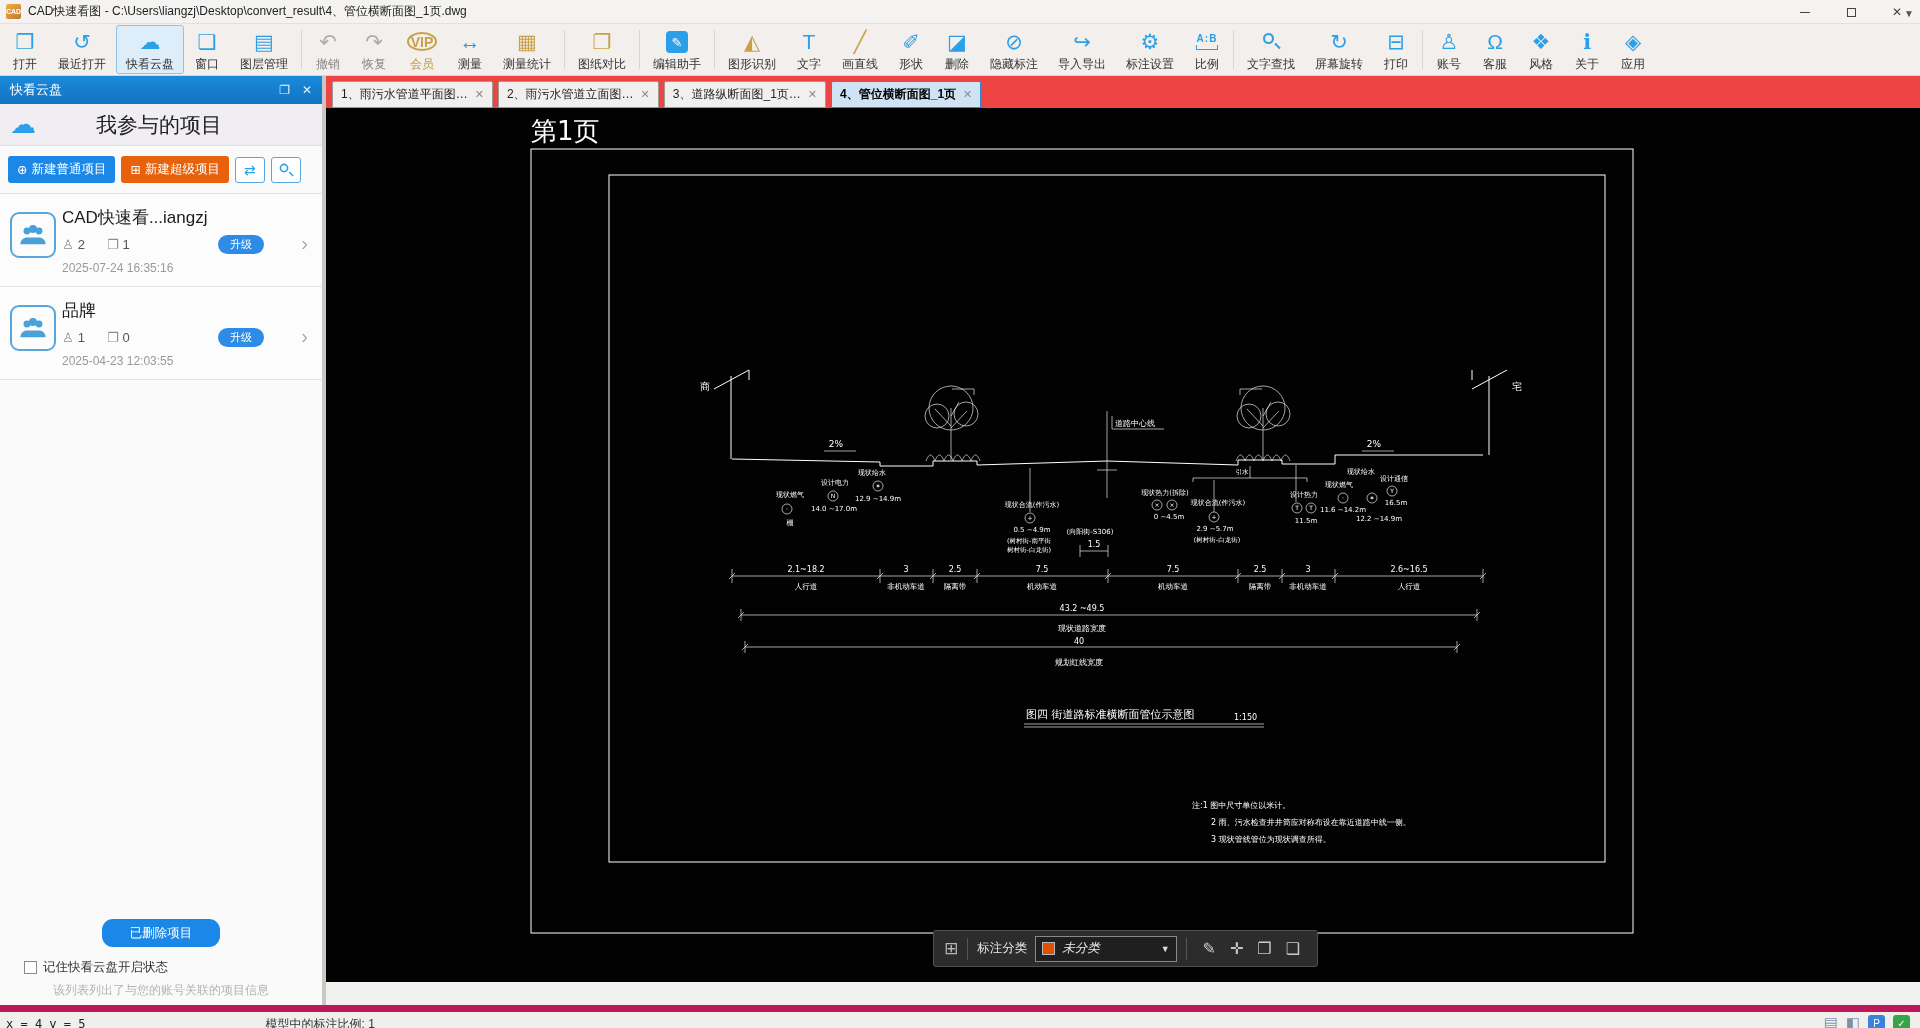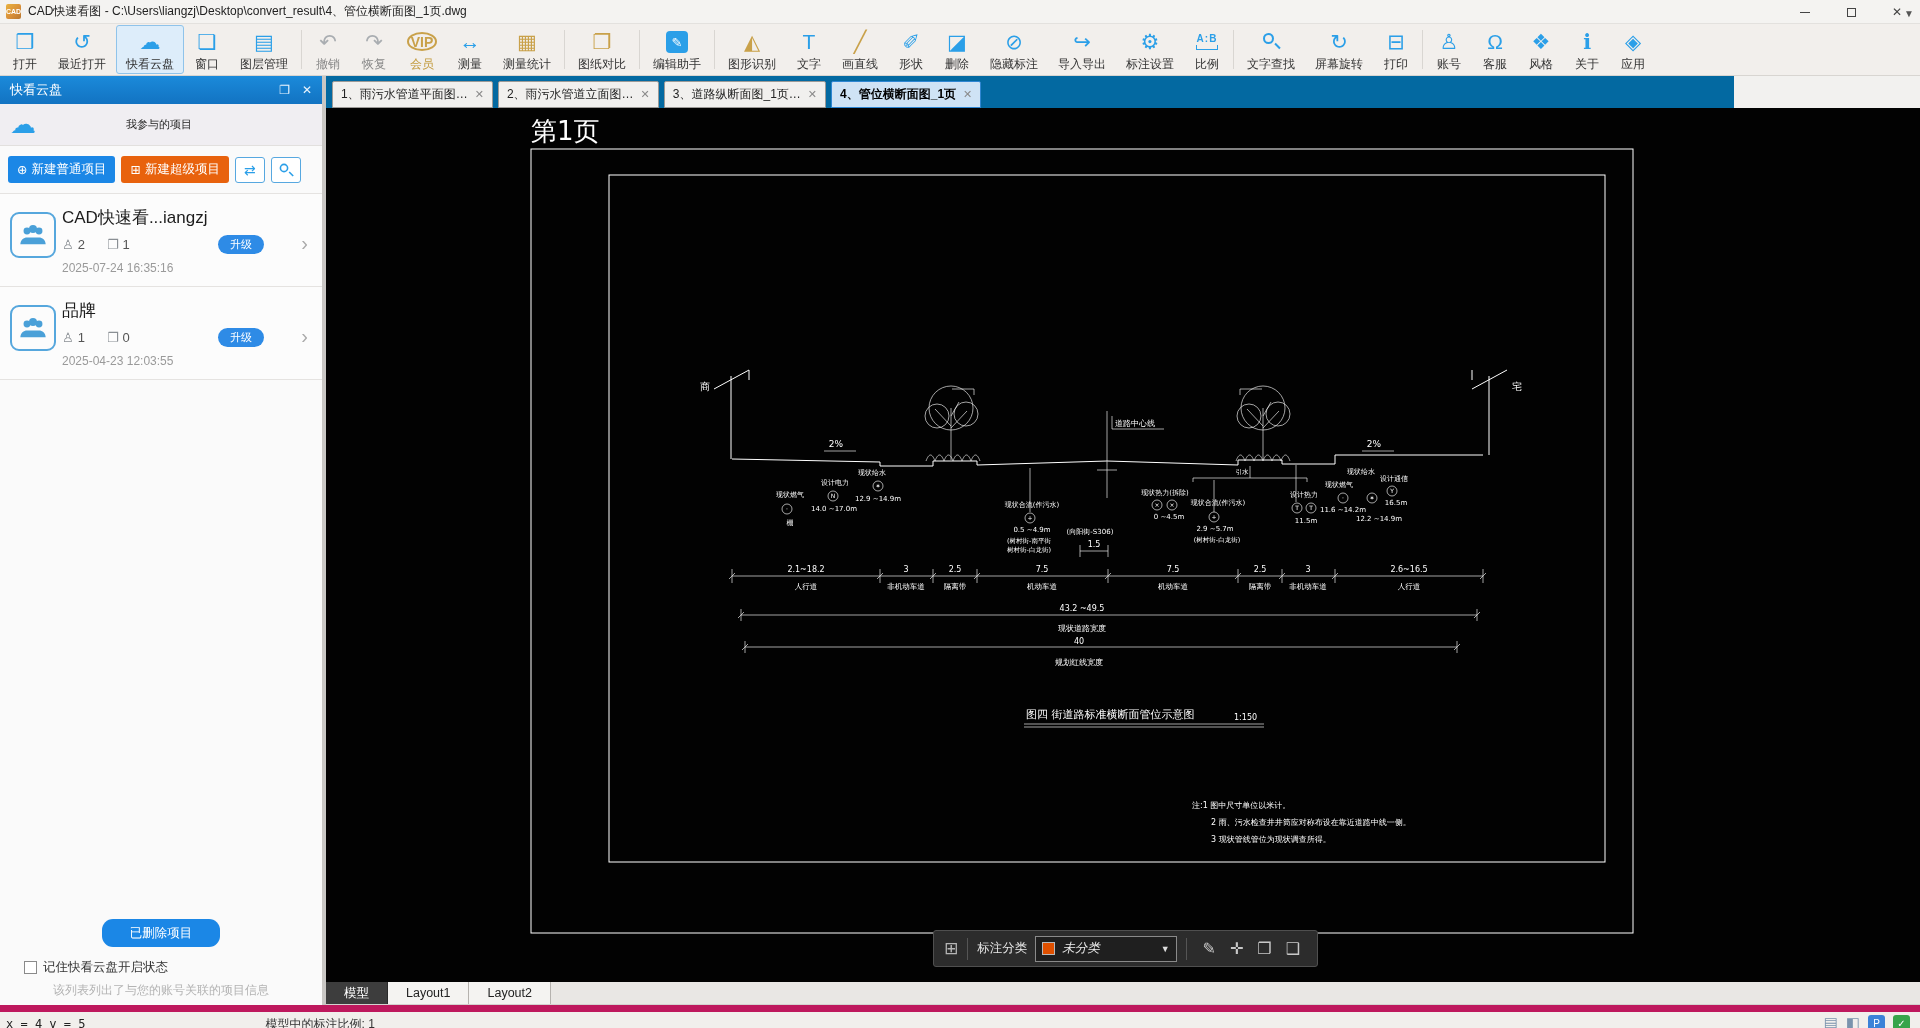--- a/index.html
+++ b/index.html
@@ -47,21 +47,21 @@
 
   
   #sidebar { position:absolute; left:0; top:76px; width:322px; height:929px; background:#fafafa; }
   #sb-header { height:28px; background:linear-gradient(#1b8ada,#1273c2); color:#fff;
     display:flex; align-items:center; padding:0 10px; font-size:13px; }
   #sb-header .sp { flex:1; }
   .sb-hicon { color:#eaf4fd; font-size:12px; margin-left:12px; }
   #sb-section { height:42px; background:#f0eef2; border-bottom:1px solid #e2e0de;
     display:flex; align-items:center; }
   .cloud-icon { font-size:26px; color:#2b9fe8; margin:0 0 0 10px; }
-  #sb-section-title { flex:1; text-align:center; font-size:11px; color:#222; margin-right:40px; }
+  #sb-section-title { flex:1; text-align:center; font-size:21px; color:#222; margin-right:40px; }
   #sb-actions { display:flex; align-items:center; padding:10px 6px 10px 8px; gap:6px; background:#fafafa; }
   .btn-blue { background:#1b87e6; color:#fff; border-radius:3px; height:27px; padding:0 9px;
     display:flex; align-items:center; font-size:12.5px; gap:4px; }
   .btn-orange { background:#e8620d; color:#fff; border-radius:3px; height:27px; padding:0 9px;
     display:flex; align-items:center; font-size:12.5px; gap:4px; }
   .btn-sq { width:30px; height:26px; border:1px solid #57a8e0; border-radius:3px; background:#fff;
     color:#2b9fe8; font-size:14px; display:flex; align-items:center; justify-content:center; }
   #project-list { border-top:1px solid #e5e3e1; }
   .proj-card { position:relative; background:#fcfcfc; border-bottom:1px solid #e5e3e1; padding:12px 10px 10px 62px; min-height:93px; }
   .proj-avatar { position:absolute; left:10px; top:18px; width:46px; height:46px;
@@ -79,22 +79,22 @@
   #deleted-btn { margin:0 auto 12px; width:118px; height:28px; background:#1b87e6; color:#fff;
     border-radius:11px; display:flex; align-items:center; justify-content:center; font-size:12.5px; }
   #remember-row { display:flex; align-items:center; padding-left:24px; margin-bottom:6px; }
   #remember-box { width:13px; height:13px; border:1px solid #8a8a8a; background:#fff; margin-right:6px; }
   #remember-label { font-size:12.5px; color:#333; }
   #sb-caption { text-align:center; font-size:12px; color:#b3b3b3; }
 
   #v-divider { position:absolute; left:322px; top:76px; width:4px; height:929px; background:#c9c7c4; }
 
   
-  #tabbar { position:absolute; left:326px; top:76px; width:1408px; height:32px;
-    background:#0369a1; display:flex; align-items:flex-end; padding-left:6px; }
+  #tabbar { position:absolute; left:326px; top:76px; width:1594px; height:32px;
+    background:#ef4444; display:flex; align-items:flex-end; padding-left:6px; }
   .doc-tab { height:27px; margin-right:5px; background:#f1f0ee; border:1px solid #9c9a97;
     display:flex; align-items:center; padding:0 8px; font-size:12px; color:#222; border-radius:2px 2px 0 0; }
   .doc-tab.active { background:#cfe3f5; border-color:#2f86d2; font-weight:bold; color:#000; }
   .tab-close { margin-left:7px; color:#8a8a8a; font-size:11px; }
   #tab-menu-btn { position:absolute; right:6px; top:8px; color:#555; font-size:10px; }
 
   
   #canvas { position:absolute; left:326px; top:108px; width:1594px; height:874px; background:#020202; }
   #cad-svg { position:absolute; left:0; top:0; width:1594px; height:874px; }
   #cad-svg text { fill:#fff; font-family:"DejaVu Sans",sans-serif; }
@@ -554,25 +554,20 @@
       <div id="anno-select">
         <span id="anno-swatch" style="background: rgb(224, 80, 0);"></span>
         <span id="anno-value">未分类</span>
         <span class="anno-caret">▼</span>
       </div>
       <span class="anno-sep"></span>
       <span id="anno-icons"><span class="anno-ic">✎</span><span class="anno-ic">✛</span><span class="anno-ic">❐</span><span class="anno-ic">❑</span></span>
     </div>
   </div>
 
-  <div id="layoutbar">
-      <div class="lay-tab active">模型</div>
-      <div class="lay-tab">Layout1</div>
-      <div class="lay-tab">Layout2</div>
-    </div>
 
   <div id="statusbar">
     <span id="coords">x = 4 y = 5</span>
     <span id="scale-note">模型中的标注比例: 1</span>
     <div id="status-icons">
         <span class="st-glyph">▤</span>
         <span class="st-glyph">◧</span>
         <span class="st-chip" style="background: rgb(59, 130, 216);">P</span>
         <span class="st-chip" style="background: rgb(55, 164, 74);">✓</span>
       </div>

